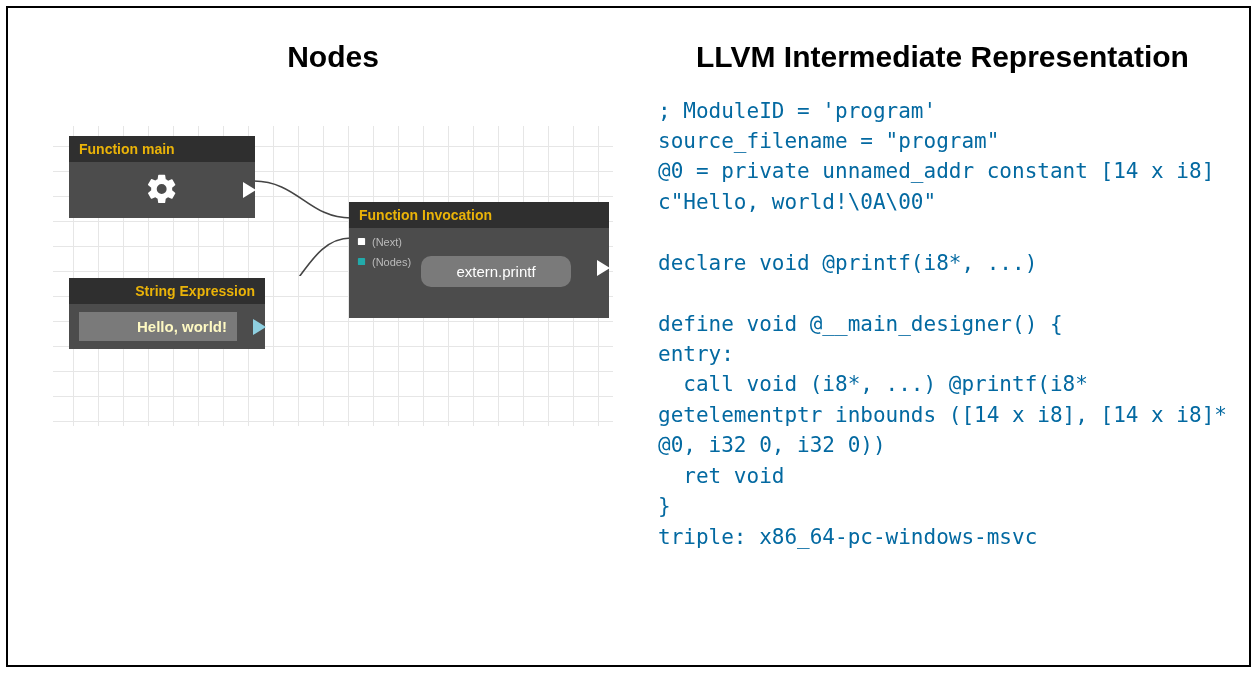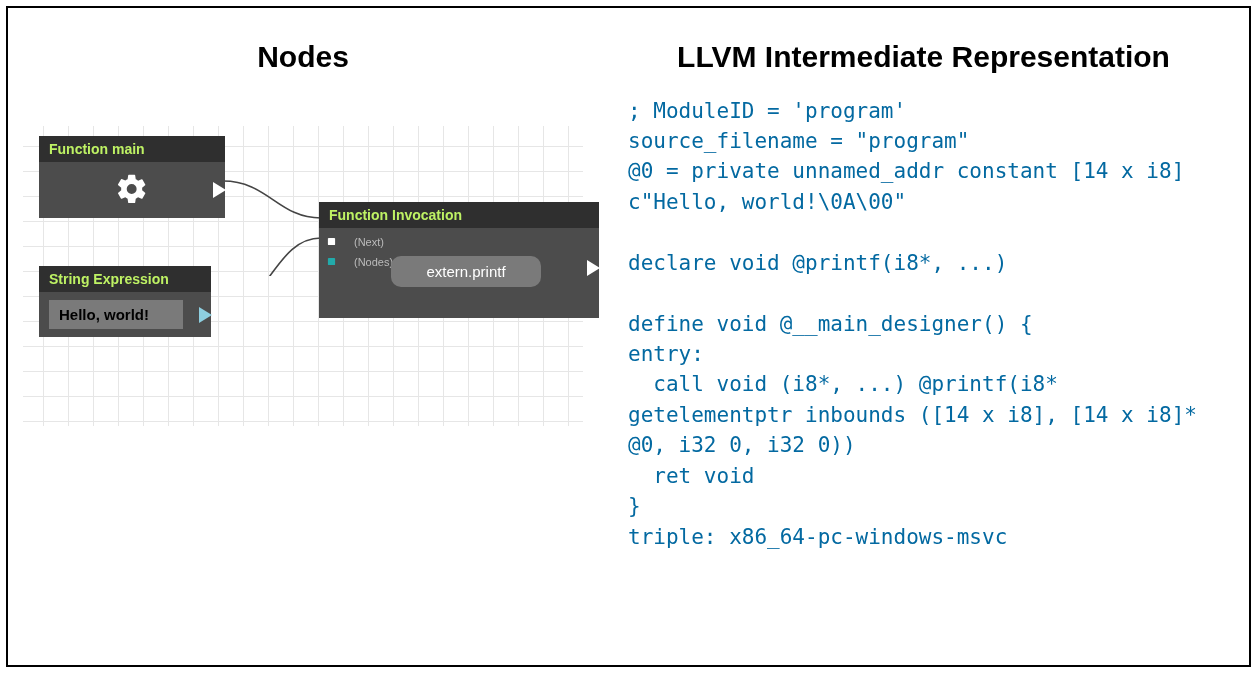--- a/index.html
+++ b/index.html
@@ -17,20 +17,21 @@
     display: flex;
   }
   .left-pane {
     width: 590px;
     flex-shrink: 0;
     display: flex;
     flex-direction: column;
     align-items: center;
     padding-top: 30px;
     position: relative;
+    margin-left: 30px;
   }
   .right-pane {
     flex: 1;
     display: flex;
     flex-direction: column;
     padding: 30px 30px 0 30px;
   }
   h2.title {
     font-size: 30px;
     font-weight: 700;
@@ -55,21 +56,21 @@
     position: absolute;
     background: #4c4c4c;
     color: #fff;
     font-size: 14px;
   }
   .node-header {
     background: #2f2f2f;
     padding: 5px 10px;
     font-weight: 600;
     font-size: 14px;
-    color: #bef264;
+    color: #eab308;
   }
   .node-body {
     position: relative;
   }
   
   .node-main {
     left: 16px;
     top: 10px;
     width: 186px;
   }
@@ -80,50 +81,51 @@
     justify-content: center;
   }
   .gear-icon-wrap {
     width: 34px; height: 34px;
     position: absolute;
     left: 76px; top: 10px;
   }
   
   .node-string {
     left: 16px;
-    top: 140px;
-    width: 172px;
+    top: 152px;
+    width: 196px;
+    text-align: right;
   }
   .node-string .node-body {
     padding: 8px 28px 8px 10px;
     display: flex;
     align-items: center;
   }
   .string-value {
     background: #7a7a7a;
-    color: #000000;
+    color: #fef9c3;
     padding: 6px 10px;
     font-size: 15px;
     font-weight: 600;
     width: 100%;
   }
   
   .node-invoke {
     left: 296px;
     top: 76px;
-    width: 280px;
+    width: 260px;
   }
   .node-invoke .node-body {
     padding: 4px 30px 14px 8px;
     min-height: 90px;
   }
   .port-row {
     display: flex;
     align-items: center;
-    gap: 18px;
+    gap: 6px;
     font-size: 11px;
     color: #bbb;
     height: 20px;
   }
   .port-row .dot {
     width: 9px; height: 9px;
   }
   .invoke-value {
     background: #7a7a7a;
     color: #fff;

